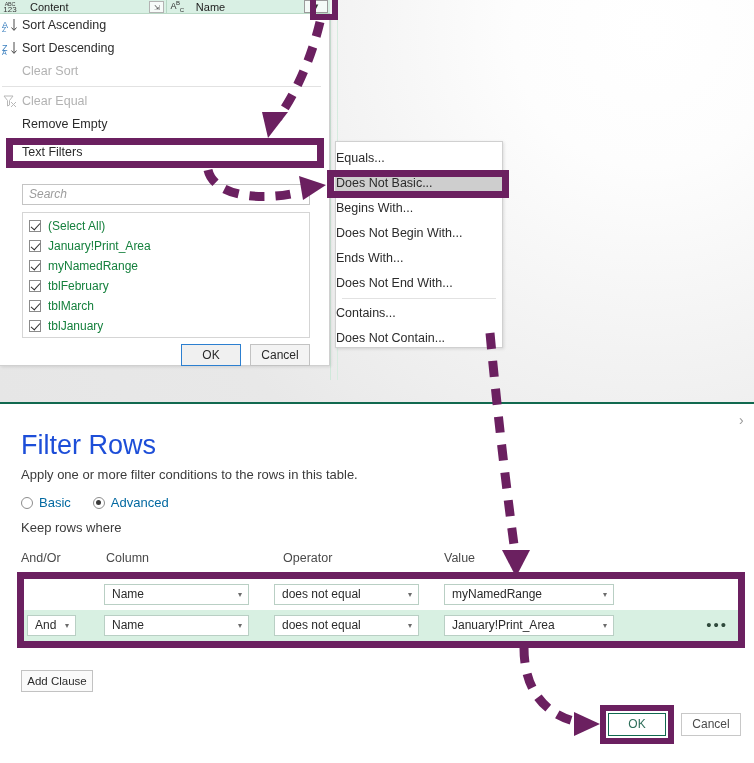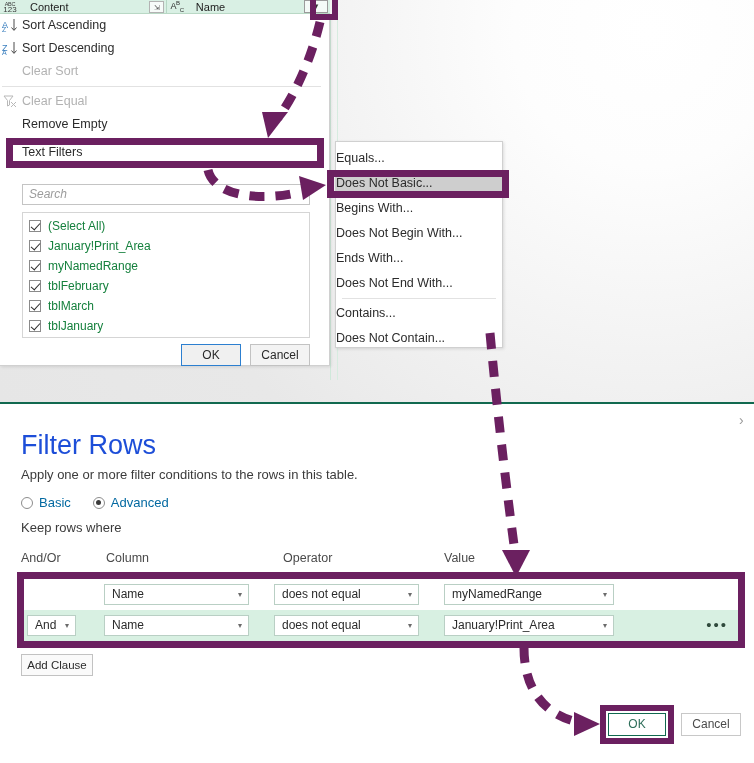--- a/index.html
+++ b/index.html
@@ -192,21 +192,21 @@
   .c-andor { left: 3px; width: 49px; }
   .c-column { left: 80px; width: 145px; }
   .c-operator { left: 250px; width: 145px; }
   .c-value { left: 420px; width: 170px; }
   .row-ellipsis {
     position: absolute; right: 10px; top: 6px;
     font-size: 15px; letter-spacing: 2px; color: #2f4a3c; line-height: 18px;
   }
 
   #add-clause {
-    position: absolute; left: 21px; top: 654px; width: 72px; height: 22px;
+    position: absolute; left: 21px; top: 670px; width: 72px; height: 22px;
     border: 1px solid #c2c2c2; background: #fafafa;
     font-size: 11.5px; color: #2b2b2b; text-align: center; line-height: 20px;
   }
   #dlg-ok {
     position: absolute; left: 608px; top: 713px; width: 58px; height: 23px;
     border: 1px solid #11694f; background: #ffffff;
     font-size: 12px; color: #2f6f5b; text-align: center; line-height: 21px;
   }
   #dlg-cancel {
     position: absolute; left: 681px; top: 713px; width: 60px; height: 23px;

